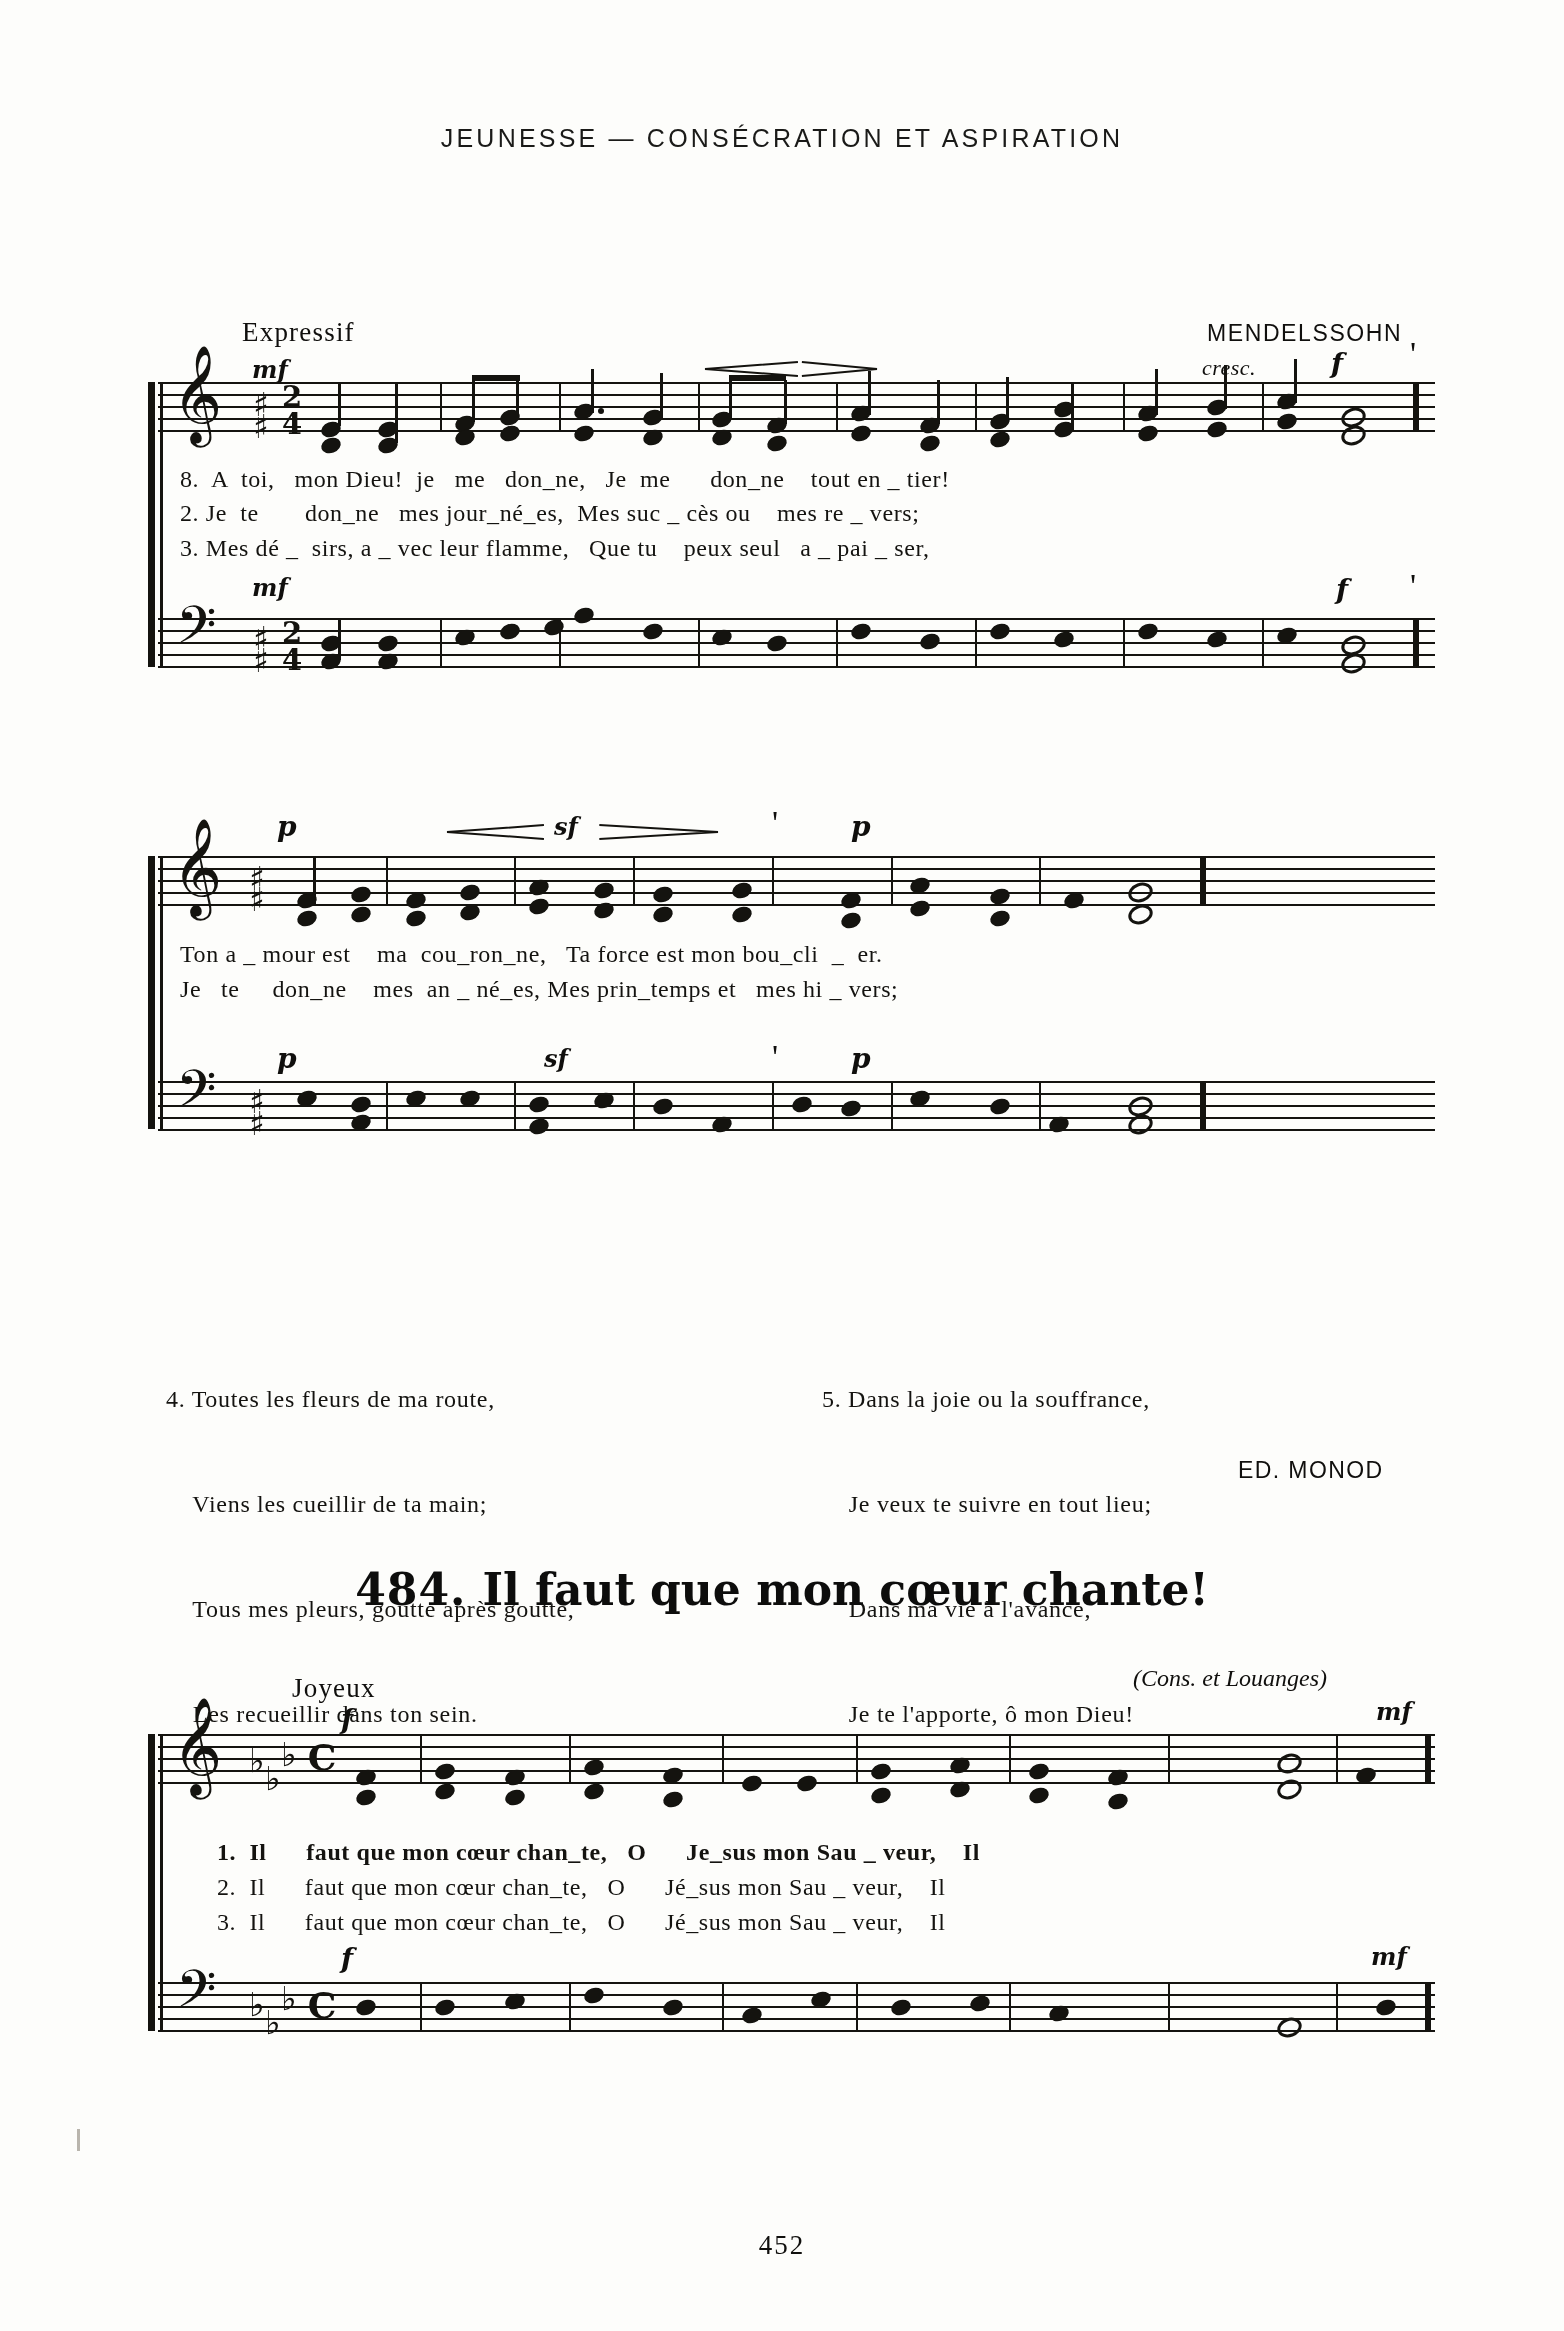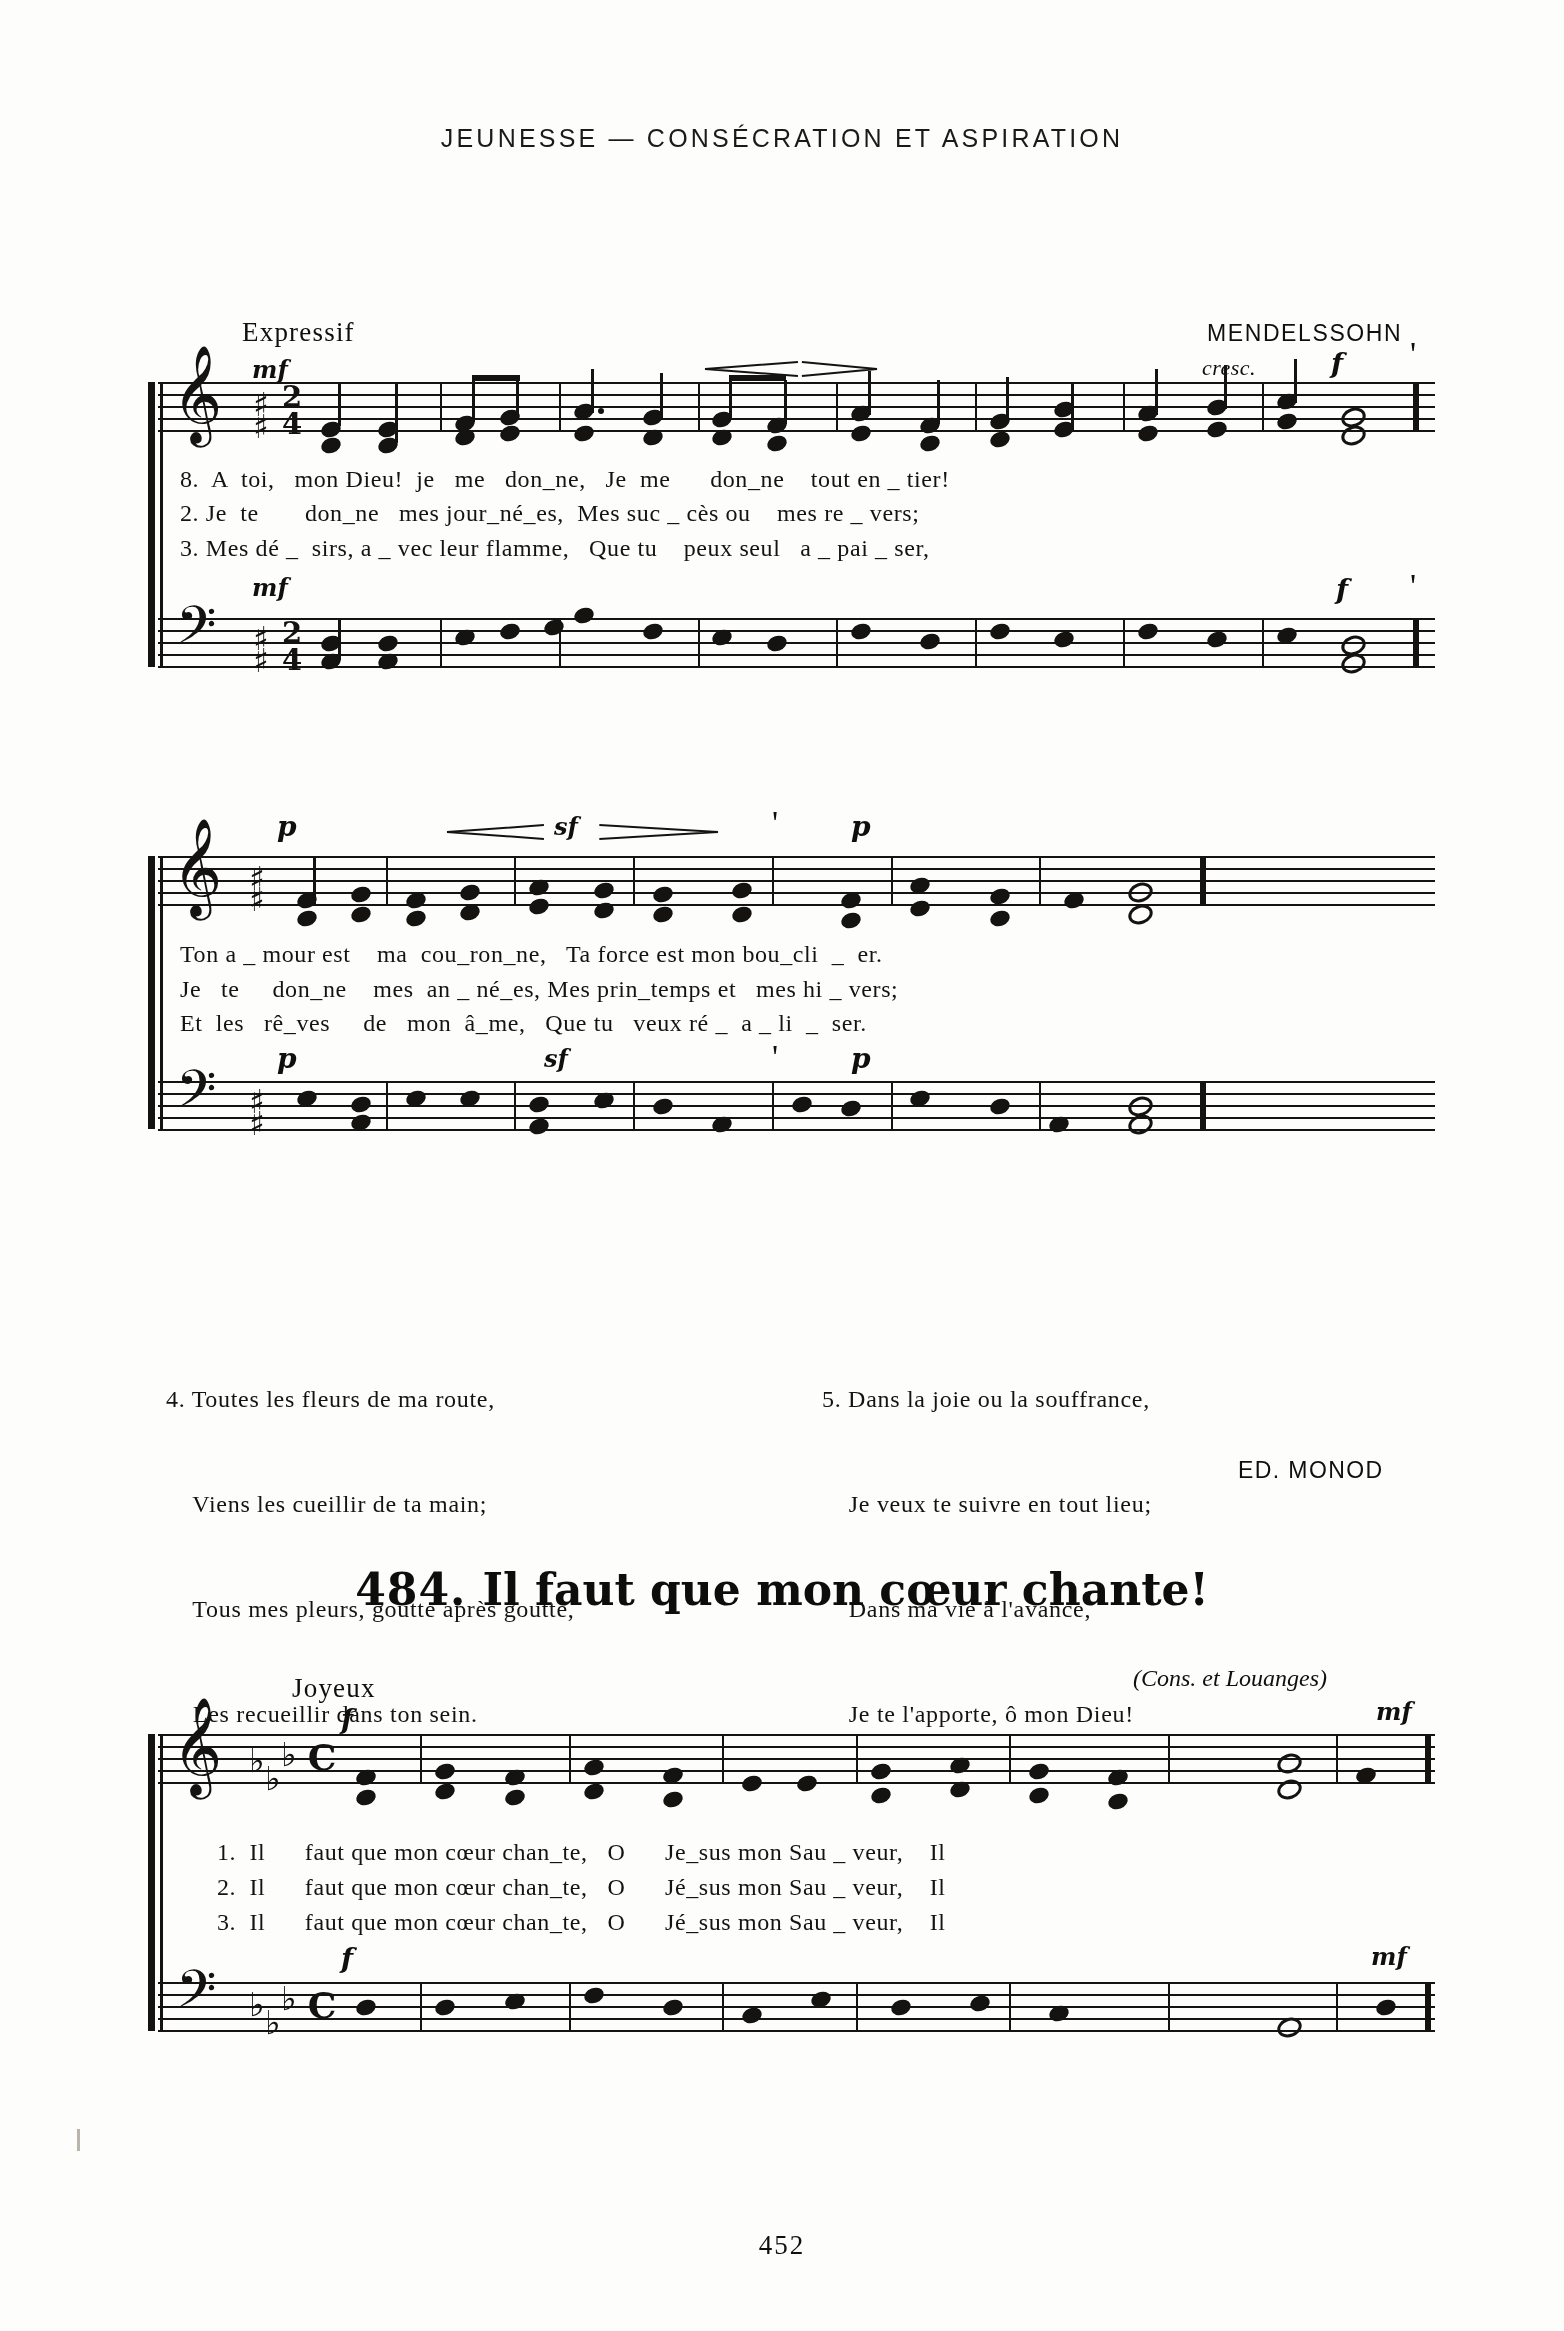--- a/index.html
+++ b/index.html
@@ -450,21 +450,20 @@
     <div class="barline" style="left:228px; top:24px; height:50px;"></div>
     <div class="barline" style="left:356px; top:24px; height:50px;"></div>
     <div class="barline" style="left:475px; top:24px; height:50px;"></div>
     <div class="barline" style="left:614px; top:24px; height:50px;"></div>
     <div class="barline" style="left:733px; top:24px; height:50px;"></div>
     <div class="barline" style="left:881px; top:24px; height:50px;"></div>
     <div class="barline thick" style="left:1042px; top:24px; height:50px;"></div>
 
     <div class="lyric-line" style="left:22px; top:109px;">Ton a _ mour est    ma  cou_ron_ne,   Ta force est mon bou_cli  _  er.</div>
     <div class="lyric-line" style="left:22px; top:144px;">Je   te     don_ne    mes  an _ né_es, Mes prin_temps et   mes hi _ vers;</div>
-    <div class="lyric-line" style="left:22px; top:178px;">Et  les   rê_ves     de   mon  â_me,   Que tu   veux ré _  a _ li  _  ser.</div>
 
     <div class="mark dyn" style="left:119px; top:210px;">p</div>
     <div class="mark dyn dyn-sm" style="left:386px; top:212px;">sf</div>
     <div class="mark comma-mark" style="left:614px; top:206px;">'</div>
     <div class="mark dyn" style="left:693px; top:210px;">p</div>
 
     <div class="staff" style="top:249px;">
       <div class="line"></div>
         <div class="line"></div>
         <div class="line"></div>
@@ -567,21 +566,21 @@
 
     <div class="barline" style="left:262px; top:61px; height:50px;"></div>
     <div class="barline" style="left:411px; top:61px; height:50px;"></div>
     <div class="barline" style="left:564px; top:61px; height:50px;"></div>
     <div class="barline" style="left:698px; top:61px; height:50px;"></div>
     <div class="barline" style="left:851px; top:61px; height:50px;"></div>
     <div class="barline" style="left:1010px; top:61px; height:50px;"></div>
     <div class="barline" style="left:1178px; top:61px; height:50px;"></div>
     <div class="barline thick" style="left:1267px; top:61px; height:50px;"></div>
 
-    <div class="lyric-line" style="left:59px; top:166px;">1.  Il      faut que mon cœur chan_te,   O      Je_sus mon Sau _ veur,    Il</div>
+    <div class="lyric-line" style="left:59px; top:166px;font-weight:bold;">1.  Il      faut que mon cœur chan_te,   O      Je_sus mon Sau _ veur,    Il</div>
     <div class="lyric-line" style="left:59px; top:201px;">2.  Il      faut que mon cœur chan_te,   O      Jé_sus mon Sau _ veur,    Il</div>
     <div class="lyric-line" style="left:59px; top:236px;">3.  Il      faut que mon cœur chan_te,   O      Jé_sus mon Sau _ veur,    Il</div>
 
     <div class="mark dyn" style="left:183px; top:269px;">f</div>
     <div class="mark dyn dyn-sm" style="left:1213px; top:269px;">mf</div>
 
     <div class="staff" style="top:309px;">
       <div class="line"></div>
         <div class="line"></div>
         <div class="line"></div>

